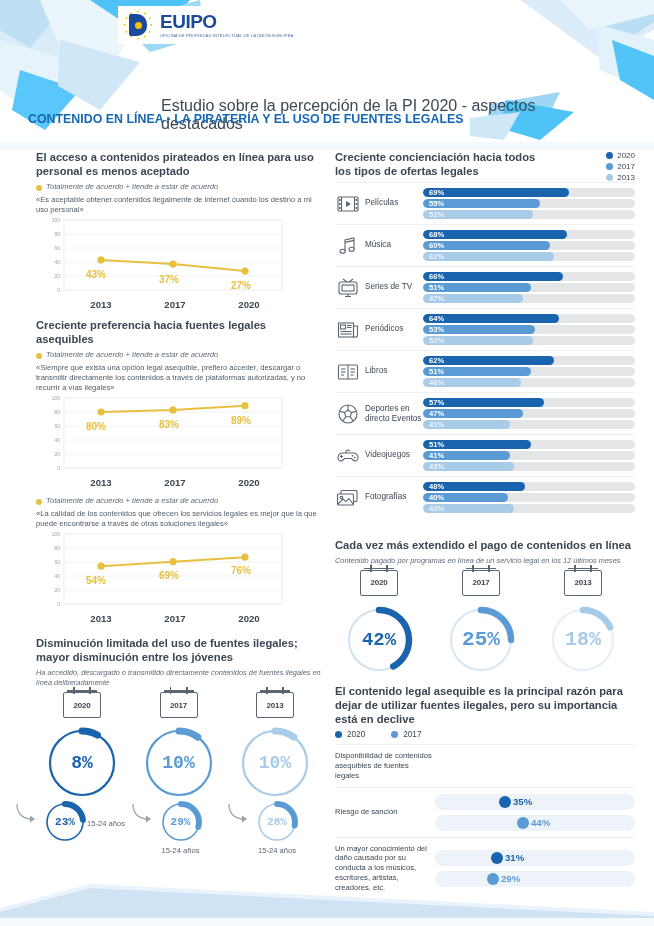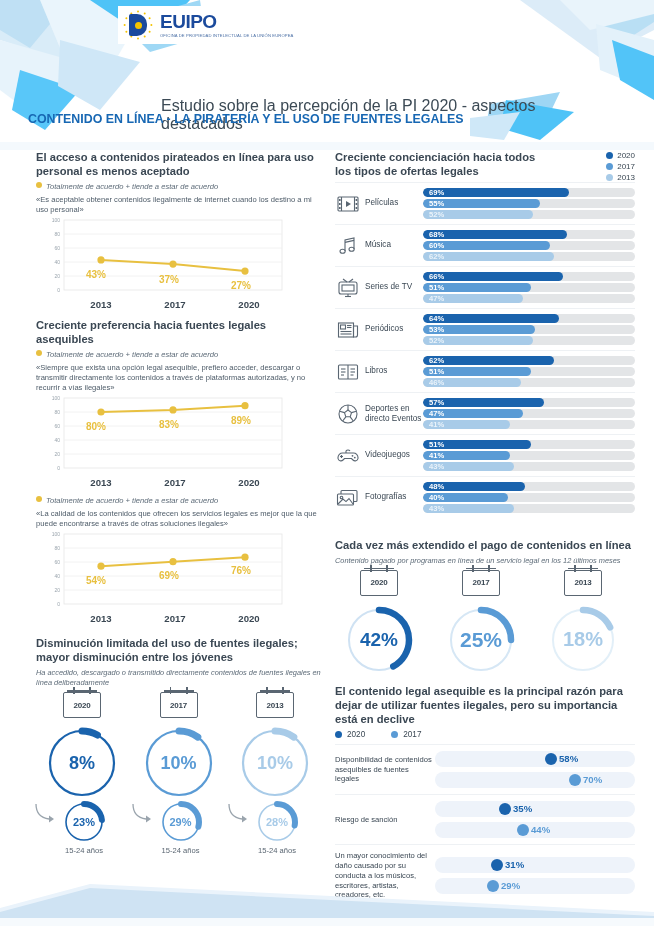--- a/index.html
+++ b/index.html
@@ -52,21 +52,21 @@
   }
 
   
   .col-left { position:absolute; left:36px; top:150px; width:285px; }
   .col-right { position:absolute; left:335px; top:150px; width:300px; }
 
   .block { margin-bottom:6px; }
   .blk-title {
     font-size:11.2px; font-weight:bold; color:#3a4753; line-height:1.25; margin-bottom:4px;
   }
-  .blk-legend { display:flex; align-items:flex-start; gap:4px; margin-bottom:4px; }
+  .blk-legend { display:flex; align-items:flex-end; gap:4px; margin-bottom:4px; }
   .dot { width:6px; height:6px; border-radius:50%; flex:0 0 auto; }
   .legend-text { font-size:7.6px; font-style:italic; color:#5d6b78; }
   .quote { font-size:7.6px; color:#4d5b68; line-height:1.32; margin-bottom:3px; }
   .sub-italic { font-size:7.4px; font-style:italic; color:#5d6b78; line-height:1.35; margin-bottom:4px; }
 
   
   .linechart { position:relative; width:250px; height:80px; margin-top:2px; }
   .linechart svg { display:block; }
   .xaxis { display:flex; width:250px; padding-left:28px; margin-top:1px; }
   .xaxis span { flex:1; text-align:center; font-size:9.6px; font-weight:bold; color:#3a4753; }
@@ -99,20 +99,21 @@
   }
   .cal::before { left:9px; }
   .cal::after { right:9px; }
   .cal-bar { position:absolute; top:-3px; left:3px; right:3px; height:1.5px; background:#5a6672; }
   .cal-year { font-size:8px; font-weight:bold; color:#3a4753; letter-spacing:-0.2px; }
   .donut { position:relative; }
   .donut svg { display:block; }
   .donut-val {
     position:absolute; inset:0; display:flex; align-items:center; justify-content:center;
     font-weight:bold;
+    font-family:Liberation Mono, monospace;
   }
   .arrow-sm { width:30px; height:22px; margin:2px 0 0 -26px; }
   .youth-label { font-size:7.6px; color:#5a6672; margin-top:2px; }
   .youth-wrap { display:flex; align-items:flex-start; }
 
   
   .pay-row { display:flex; justify-content:flex-start; gap:14px; margin-top:4px; }
   .pay-col { display:flex; flex-direction:column; align-items:center; width:88px; }
 
   
@@ -331,21 +332,21 @@
               <circle cx="37" cy="37" r="32" fill="none" stroke="#1a63ad" stroke-width="2.2"></circle>
               <circle cx="37" cy="37" r="32" fill="none" stroke="#1a63ad" stroke-width="7" stroke-dasharray="16.1 184.9" stroke-dashoffset="0" stroke-linecap="round" transform="rotate(-90 37 37)"></circle>
             </svg>
             <div class="donut-val" style="color:#1a63ad;font-size:18px">8%</div>
           </div>
           <div class="youth-wrap">
             <svg class="arrow-sm" viewBox="0 0 30 22">
               <path d="M4 2 C4 12, 10 16, 17 17" fill="none" stroke="#9aa4ad" stroke-width="1.3"></path>
               <polygon points="17,13.5 22,17 17,20.5" fill="#9aa4ad"></polygon>
             </svg>
-            <div style="display:flex;flex-direction:column;align-items:center">
+            <div style="display:flex;flex-direction:row;align-items:center">
               <div class="donut">
                 <svg width="44" height="44" viewBox="0 0 44 44">
                   <circle cx="22" cy="22" r="18" fill="none" stroke="#1a63ad" stroke-width="1.6"></circle>
                   <circle cx="22" cy="22" r="18" fill="none" stroke="#1a63ad" stroke-width="6" stroke-dasharray="26 87" stroke-linecap="round" transform="rotate(-90 22 22)"></circle>
                 </svg>
                 <div class="donut-val" style="color:#1a63ad;font-size:11px">23%</div>
               </div>
               <div class="youth-label">15-24 años</div>
             </div>
           </div>
@@ -723,30 +724,20 @@
           <span>2020</span>
         </div>
         <div class="rs-legend-item">
           <span class="dot" style="width:7px;height:7px;background:#5a9bd5"></span>
           <span>2017</span>
         </div>
       </div>
 
       <div class="rs-row">
         <div class="rs-label">Disponibilidad de contenidos asequibles de fuentes legales</div>
-        <div class="rs-bars">
-          <div class="rs-track">
-            <span class="rs-marker" style="left:58%;background:#1a63ad"></span>
-            <span class="rs-num" style="left:62%;color:#1a63ad">58%</span>
-          </div>
-          <div class="rs-track">
-            <span class="rs-marker" style="left:70%;background:#5a9bd5"></span>
-            <span class="rs-num" style="left:74%;color:#5a9bd5">70%</span>
-          </div>
-        </div>
       </div>
 
       <div class="rs-row">
         <div class="rs-label">Riesgo de sanción</div>
         <div class="rs-bars">
           <div class="rs-track">
             <span class="rs-marker" style="left:35%;background:#1a63ad"></span>
             <span class="rs-num" style="left:39%;color:#1a63ad">35%</span>
           </div>
           <div class="rs-track">

